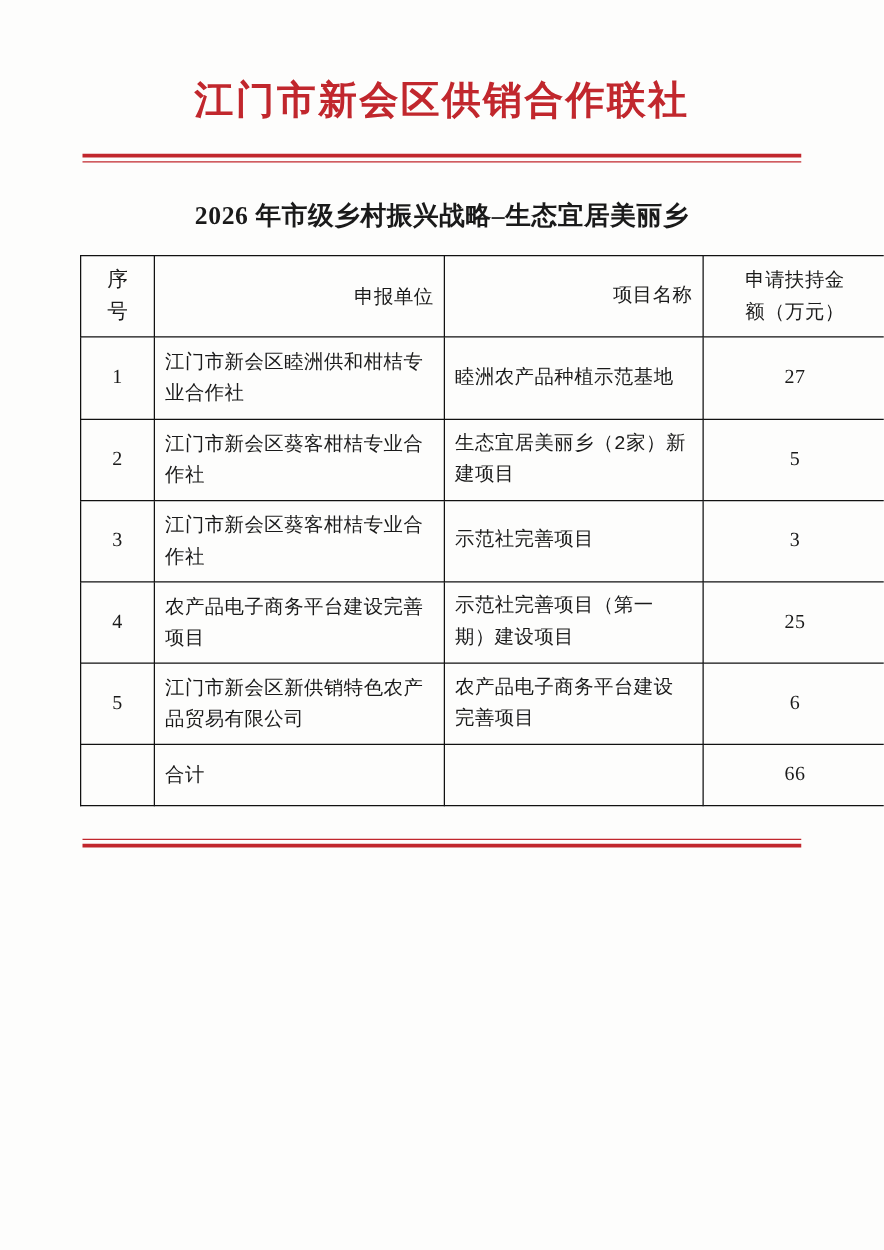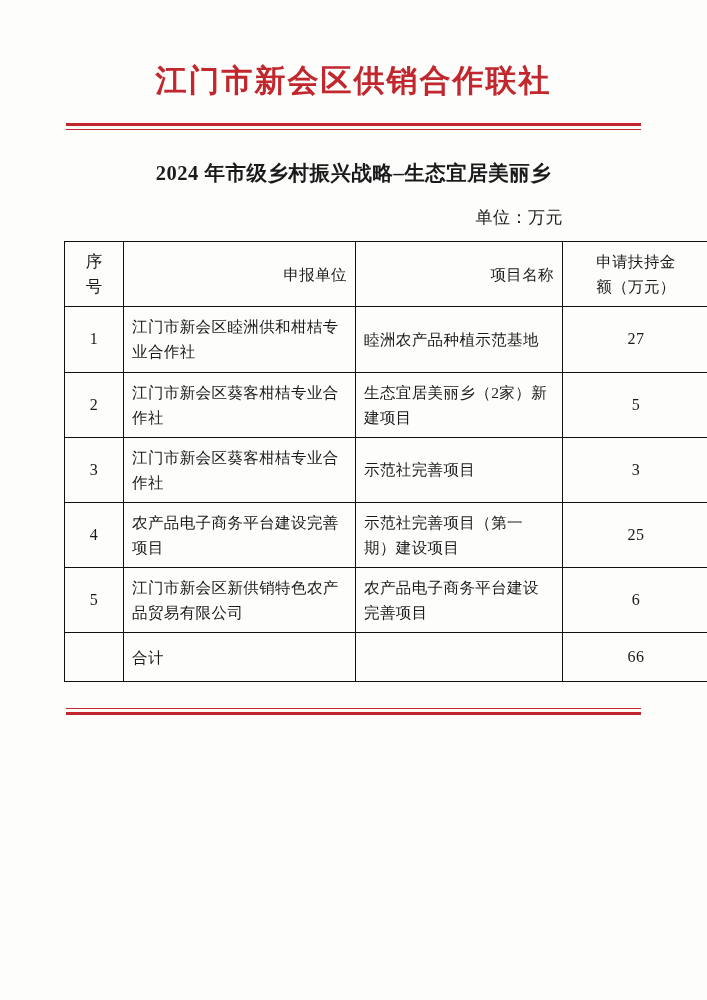--- a/index.html
+++ b/index.html
@@ -87,21 +87,21 @@
     border: 1px solid #111;
     font-size: 15.5px;
     font-weight: normal;
     padding: 7px 8px;
     line-height: 1.62;
     vertical-align: middle;
     letter-spacing: 0.4px;
   }
   .col-idx { width: 42px; text-align: center; }
   .col-unit { width: 215px; }
-  .col-proj { width: 190px; }
+  .col-proj { width: 190px; font-family: Liberation Mono, monospace; }
   .col-amt { width: 130px; text-align: center; }
   thead td {
     text-align: right;
     font-size: 16.5px;
     padding: 12px 6px;
     line-height: 1.55;
   }
   thead td.col-idx { letter-spacing: 0; }
   .hdr-idx {
     display: inline-block;
@@ -134,25 +134,24 @@
 <div class="page">
 
   <div class="org-title">江门市新会区供销合作联社</div>
 
   <div class="rule-wrap">
     <div class="rule-thick"></div>
     <div class="rule-thin"></div>
   </div>
 
   <div class="doc-title">
-    <div>2024 年市级乡村振兴战略–生态宜居美丽乡</div>
+    <div>2026 年市级乡村振兴战略–生态宜居美丽乡</div>
   </div>
 
 
-  <div class="unit-line">单位：万元</div>
 
   <table class="main-table">
     <thead>
       <tr>
         <td class="col-idx">
           <span class="hdr-idx">序</span><br>
           <span class="hdr-idx">号</span>
         </td>
         <td class="col-unit">申报单位</td>
         <td class="col-proj">项目名称</td>

